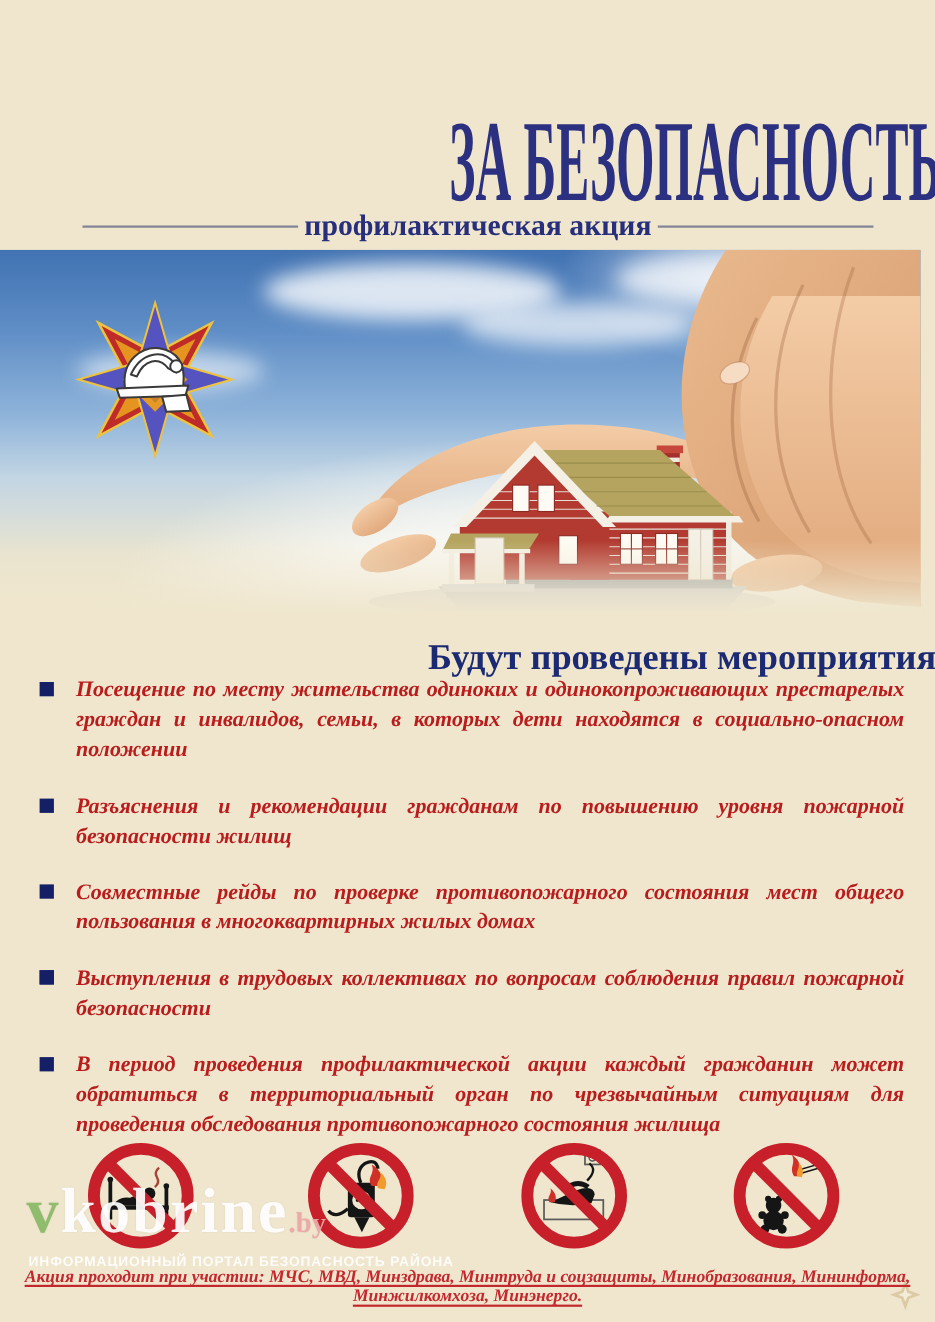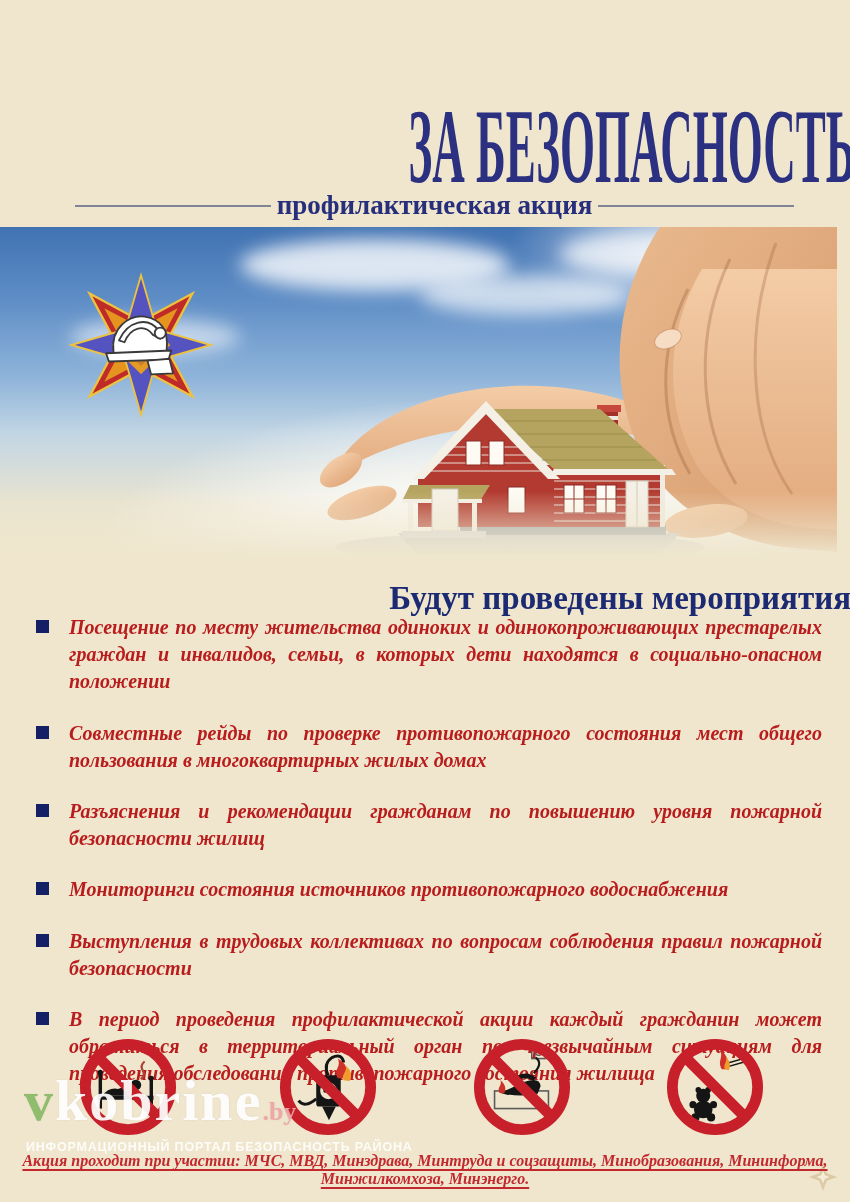--- a/index.html
+++ b/index.html
@@ -189,23 +189,23 @@
       <line x1="269" y1="96" x2="269" y2="142" stroke="#cfc8ba"></line>
     </svg>
 
     <div class="photo-fade"></div>
   </div>
 
   <h2 class="heading">Будут проведены мероприятия:</h2>
 
   <ul class="measures">
     <li><span class="bullet-sq"></span><span>Посещение по месту жительства одиноких и одинокопроживающих престарелых граждан и инвалидов, семьи, в которых дети находятся в социально-опасном положении</span></li>
+    <li><span class="bullet-sq"></span><span>Разъяснения и рекомендации гражданам по повышению уровня пожарной безопасности жилищ</span></li>
     <li><span class="bullet-sq"></span><span>Совместные рейды по проверке противопожарного состояния мест общего пользования в многоквартирных жилых домах</span></li>
-    <li><span class="bullet-sq"></span><span>Разъяснения и рекомендации гражданам по повышению уровня пожарной безопасности жилищ</span></li>
-    <li><span class="bullet-sq"></span><span>Мониторинги состояния источников противопожарного водоснабжения</span></li>
+    <li><span class="bullet-sq"></span></li>
     <li><span class="bullet-sq"></span><span>Выступления в трудовых коллективах по вопросам соблюдения правил пожарной безопасности</span></li>
     <li><span class="bullet-sq"></span><span>В период проведения профилактической акции каждый гражданин может обратиться в территориальный орган по чрезвычайным ситуациям для проведения обследования противопожарного состояния жилища</span></li>
   </ul>
 
   <svg class="sign s1" viewBox="0 0 100 100">
     <g fill="#151515">
       <rect x="20" y="36" width="3.5" height="36"></rect>
         <circle cx="21.7" cy="35" r="2.6"></circle>
       <rect x="72" y="42" width="3.5" height="30"></rect>
         <circle cx="73.7" cy="41" r="2.6"></circle>

